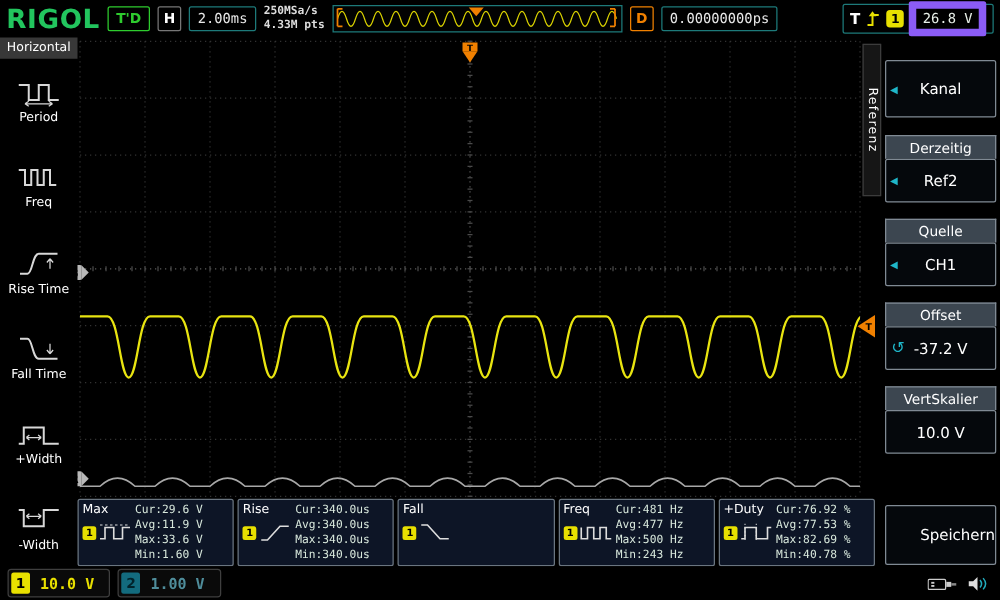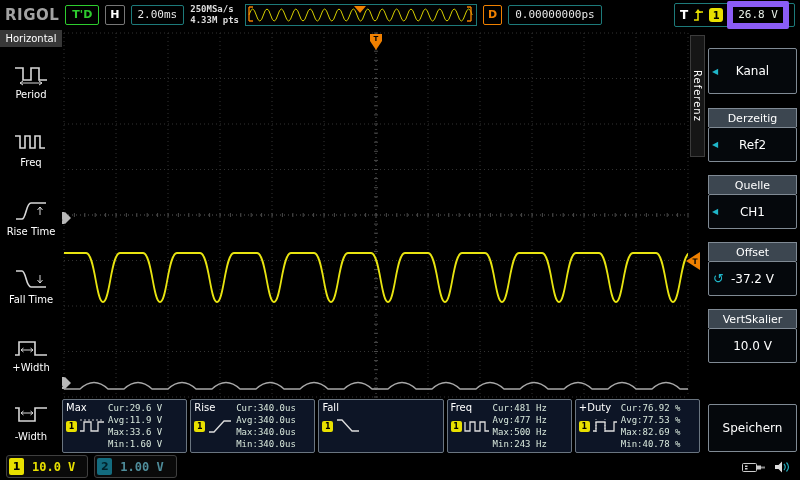--- a/index.html
+++ b/index.html
@@ -3,21 +3,21 @@
 <meta charset="utf-8">
 <style>
   html,body{margin:0;padding:0;background:#000;}
   #screen{position:relative;width:800px;height:480px;background:#000;overflow:hidden;
           font-family:"DejaVu Sans","Liberation Sans",sans-serif;}
   .mono{font-family:"DejaVu Sans Mono","Liberation Mono",monospace;}
 
   
   #topbar{position:absolute;top:0;left:0;right:0;height:30px;display:flex;align-items:center;
           gap:6px;padding:0 5px;box-sizing:border-box;z-index:3;}
-  .logo{color:#a3a3a3;font-weight:bold;font-size:15px;letter-spacing:.5px;}
+  .logo{color:#22c55e;font-weight:bold;font-size:21px;letter-spacing:.5px;}
   .bbox{border:1px solid #1d7a7a;color:#e8e8e8;font-size:11px;height:18px;line-height:18px;
         padding:0 6px;border-radius:2px;white-space:nowrap;}
   .b-green{border-color:#2ecc2e;color:#2ecc2e;font-weight:bold;}
   .b-h{border-color:#777;color:#fff;font-weight:bold;padding:0 4px;}
   .b-orange{border-color:#f08000;color:#f08000;font-weight:bold;padding:0 4px;}
   .sampinfo{font-size:9px;color:#ddd;line-height:1.2;text-align:left;font-weight:bold;}
   .preview{width:230px;height:20px;border:1px solid #1d7a7a;position:relative;background:#020202;}
   .tgroup{margin-left:auto;display:flex;align-items:center;gap:4px;border:1px solid #1d7a7a;
           height:22px;padding:0 5px;border-radius:2px;}
   .tlabel{color:#fff;font-weight:bold;font-size:12px;}
@@ -59,21 +59,21 @@
         display:flex;align-items:center;justify-content:center;letter-spacing:1px;box-sizing:border-box;}
   .ritems{position:absolute;left:18px;right:3px;top:0;display:flex;flex-direction:column;padding-top:18px;}
   .rbtn,.rvalue{background:#05080c;border:1px solid #808a94;border-radius:2px;color:#fff;
         font-size:12px;display:flex;align-items:center;justify-content:center;position:relative;}
   .rbtn{height:44px;margin-bottom:14px;}
   .rlabel{height:18px;background:#3c4650;border:1px solid #808a94;border-bottom:none;color:#fff;
         font-size:11px;display:flex;align-items:center;justify-content:center;}
   .rvalue{height:33px;margin-bottom:13px;}
   .arrow-left{position:absolute;left:3px;color:#1fb6c9;font-size:8px;}
   .rotate-icon{position:absolute;left:4px;color:#1fb6c9;font-size:13px;line-height:13px;}
-  .save{height:46px;margin-top:28px;margin-bottom:13px;}
+  .save{height:46px;margin-top:28px;margin-bottom:13px;justify-content:flex-end;}
 
   
   #bottombar{position:absolute;bottom:0;left:0;right:0;height:27px;display:flex;align-items:center;
              gap:6px;padding:0 6px;box-sizing:border-box;z-index:3;background:#000;}
   .chbox{display:flex;align-items:center;gap:8px;border:1px solid #3f3f3f;border-radius:3px;
          background:#0a0a0a;height:21px;padding:0 12px 0 2px;}
   .chbadge{width:15px;height:17px;border-radius:2px;display:flex;align-items:center;
            justify-content:center;font-weight:bold;font-size:11px;}
   .ch1badge{background:#e8e000;color:#000;}
   .ch1val{color:#e8e000;font-size:12px;font-weight:bold;

